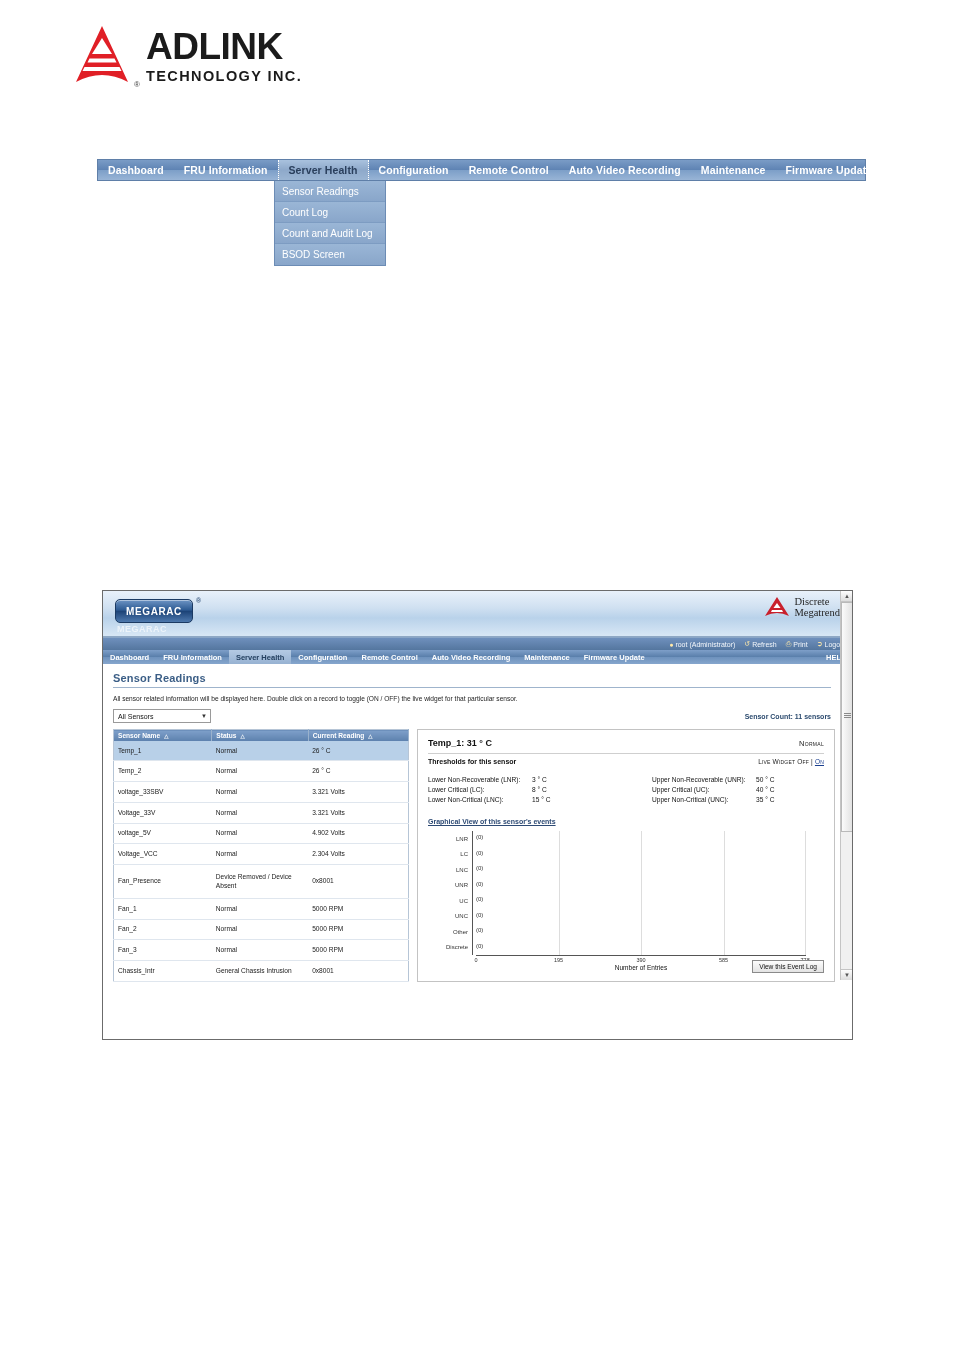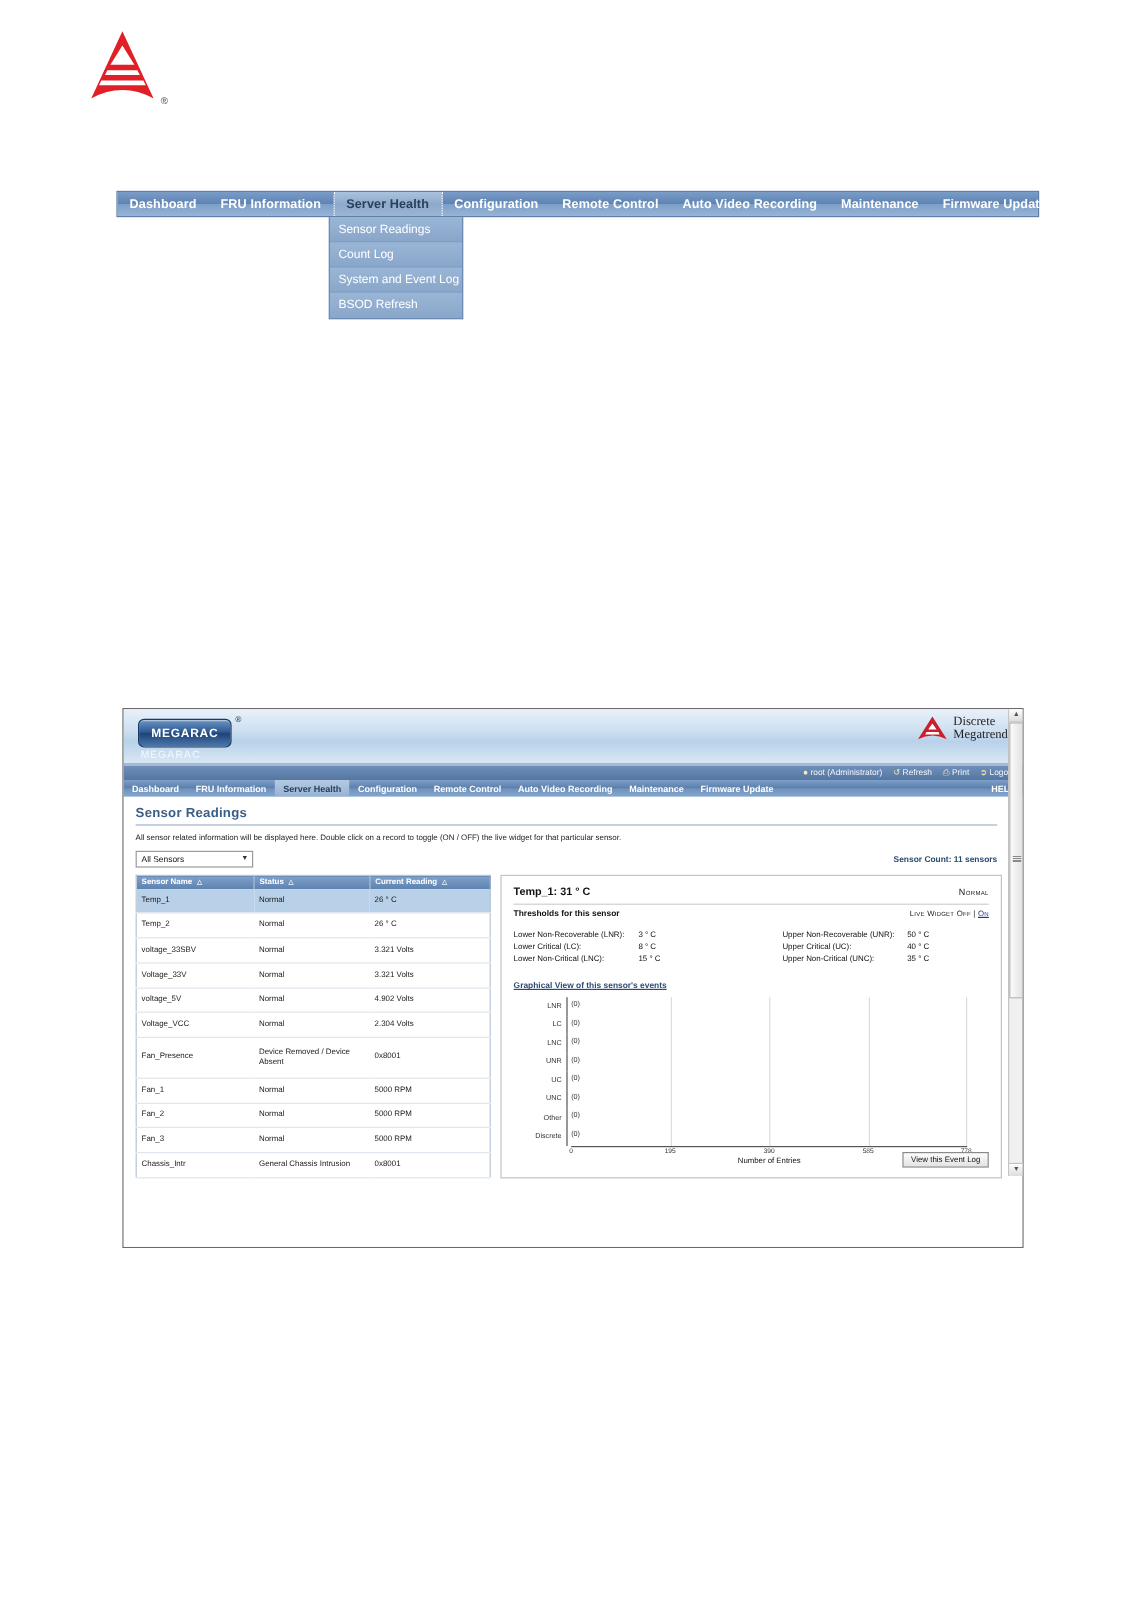--- a/index.html
+++ b/index.html
@@ -430,38 +430,42 @@
   <div class="logo-block">
     <div class="logo-mark">
       <svg width="68" height="62" viewBox="0 0 68 62" xmlns="http://www.w3.org/2000/svg">
         <path d="M34 2 L60 58 Q34 44 8 58 Z" fill="#e01f26"></path>
         <path d="M34 14 L24 30 L44 30 Z" fill="#ffffff"></path>
         <path d="M21.5 34.5 L46.5 34.5 L48.5 38.5 L19.5 38.5 Z" fill="#ffffff"></path>
         <path d="M16.5 43 L51.5 43 L53.5 47 L14.5 47 Z" fill="#ffffff"></path>
       </svg>
       <span class="logo-reg">®</span>
     </div>
+    <div class="logo-text">
+      <div class="logo-title">ADLINK</div>
+      <div class="logo-sub">TECHNOLOGY INC.</div>
+    </div>
   </div>
 
   <div class="fig-nav">
     <div class="navbar">
       <div class="nav-item">Dashboard</div>
       <div class="nav-item">FRU Information</div>
       <div class="nav-item active">Server Health</div>
       <div class="nav-item">Configuration</div>
       <div class="nav-item">Remote Control</div>
       <div class="nav-item">Auto Video Recording</div>
       <div class="nav-item">Maintenance</div>
       <div class="nav-item">Firmware Update</div>
     </div>
     <div class="dropdown">
       <div class="dd-item">Sensor Readings</div>
       <div class="dd-item">Count Log</div>
-      <div class="dd-item">System and Event Log</div>
-      <div class="dd-item">BSOD Refresh</div>
+      <div class="dd-item">Count and Audit Log</div>
+      <div class="dd-item">BSOD Screen</div>
     </div>
   </div>
 
   <div class="shot">
 
     <div class="shot-header">
       <div class="megarac">MEGARAC</div>
       <div class="megarac-r">®</div>
       <div class="megarac-ghost">MEGARAC</div>
       <div class="am-logo">

